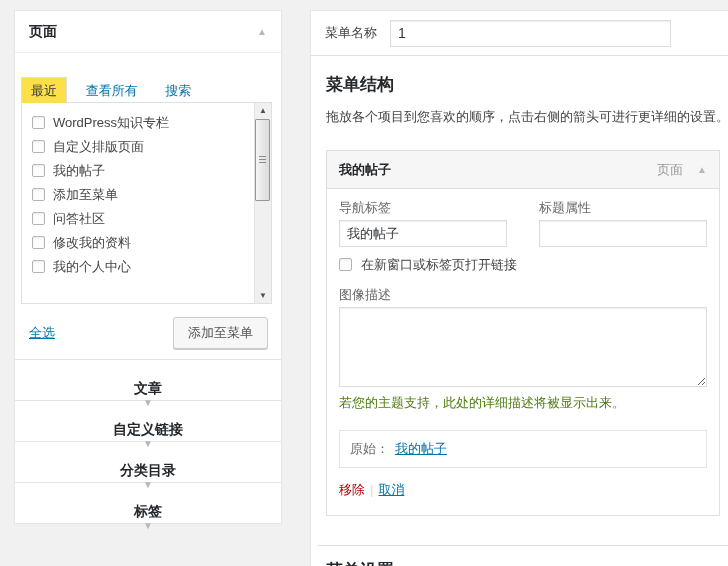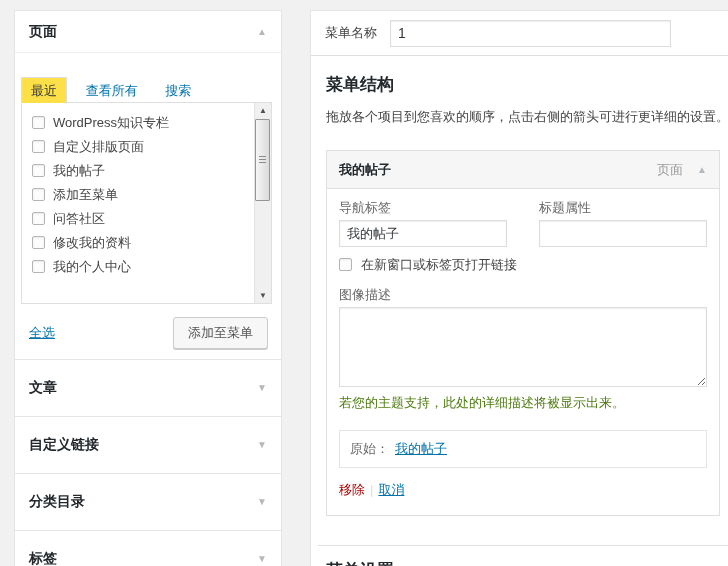--- a/index.html
+++ b/index.html
@@ -75,23 +75,24 @@
     display:flex; justify-content:space-between; align-items:center;
   }
   .select-all { color:#0073aa; text-decoration:underline; cursor:pointer; }
   .btn {
     display:inline-block; padding:6px 14px; font-size:13px; color:#555;
     background:#f7f7f7; border:1px solid #ccc; border-radius:3px;
     box-shadow:0 1px 0 #ccc; cursor:pointer;
   }
 
   .accordion-section {
-    background:#fff; border:1px solid #e5e5e5; height:58px; margin-top:-1px;
-    padding:4px 14px; display:flex; justify-content:space-between; align-items:center;
+    background:#fff; border:1px solid #e5e5e5; height:32px; margin-top:-1px;
+    padding:20px 14px; display:flex; justify-content:space-between; align-items:center;
     cursor:pointer;
+    flex-direction:column;
   }
   .accordion-title { font-size:14px; font-weight:bold; color:#23282d; }
 
   
   .right-panel {
     position:absolute; left:310px; top:10px; width:440px; height:800px;
     background:#fff; border:1px solid #e5e5e5; box-shadow:0 1px 1px rgba(0,0,0,.04);
   }
   .menu-name-row {
     padding:9px 14px; border-bottom:1px solid #dfdfdf;

